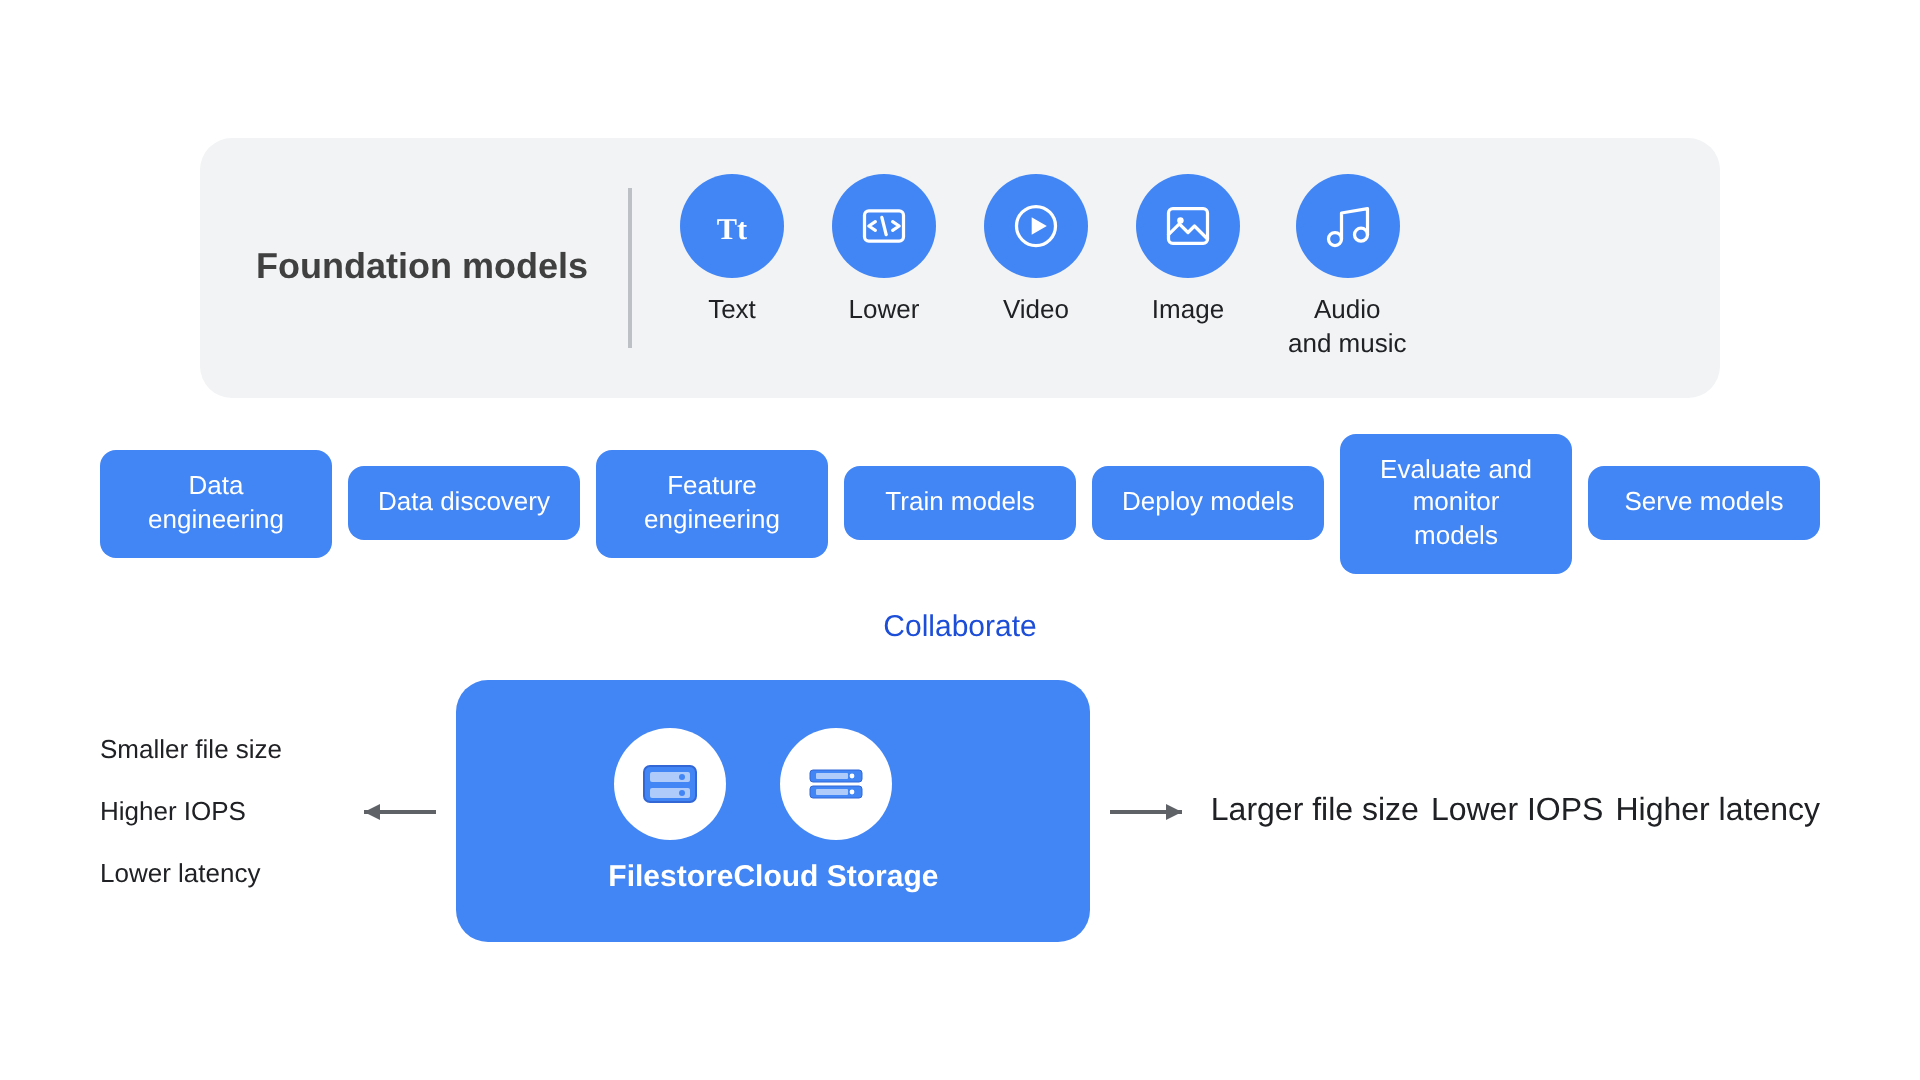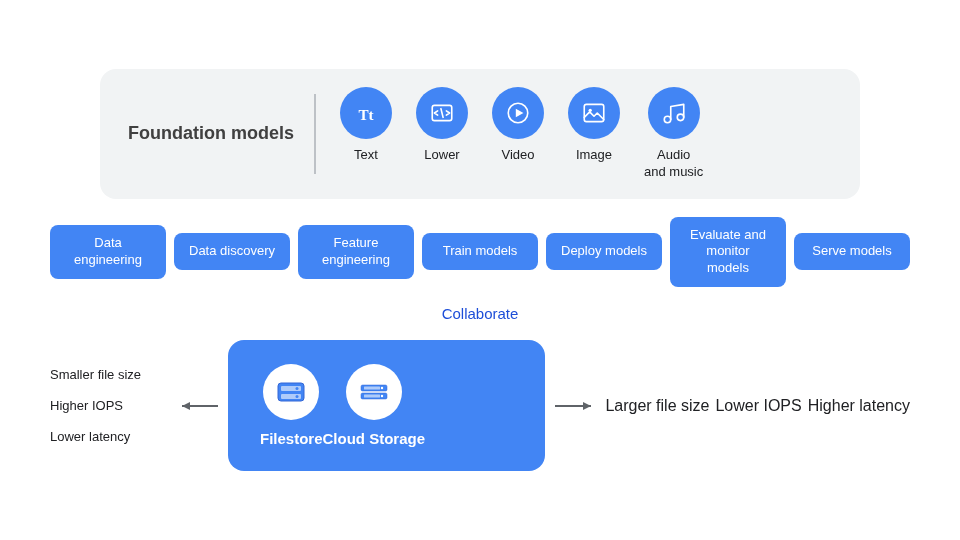--- a/index.html
+++ b/index.html
@@ -122,21 +122,21 @@
       display: flex;
       align-items: center;
       margin-right: 8px;
     }
     .storage-box {
       background: #4285f4;
       border-radius: 16px;
       flex: 1;
       display: flex;
       align-items: center;
-      justify-content: flex-start;
+      justify-content: center;
       padding: 24px 32px;
     }
     .storage-item {
       display: flex;
       flex-direction: column;
       align-items: center;
       gap: 10px;
     }
     .storage-icon-circle {
       width: 56px;

